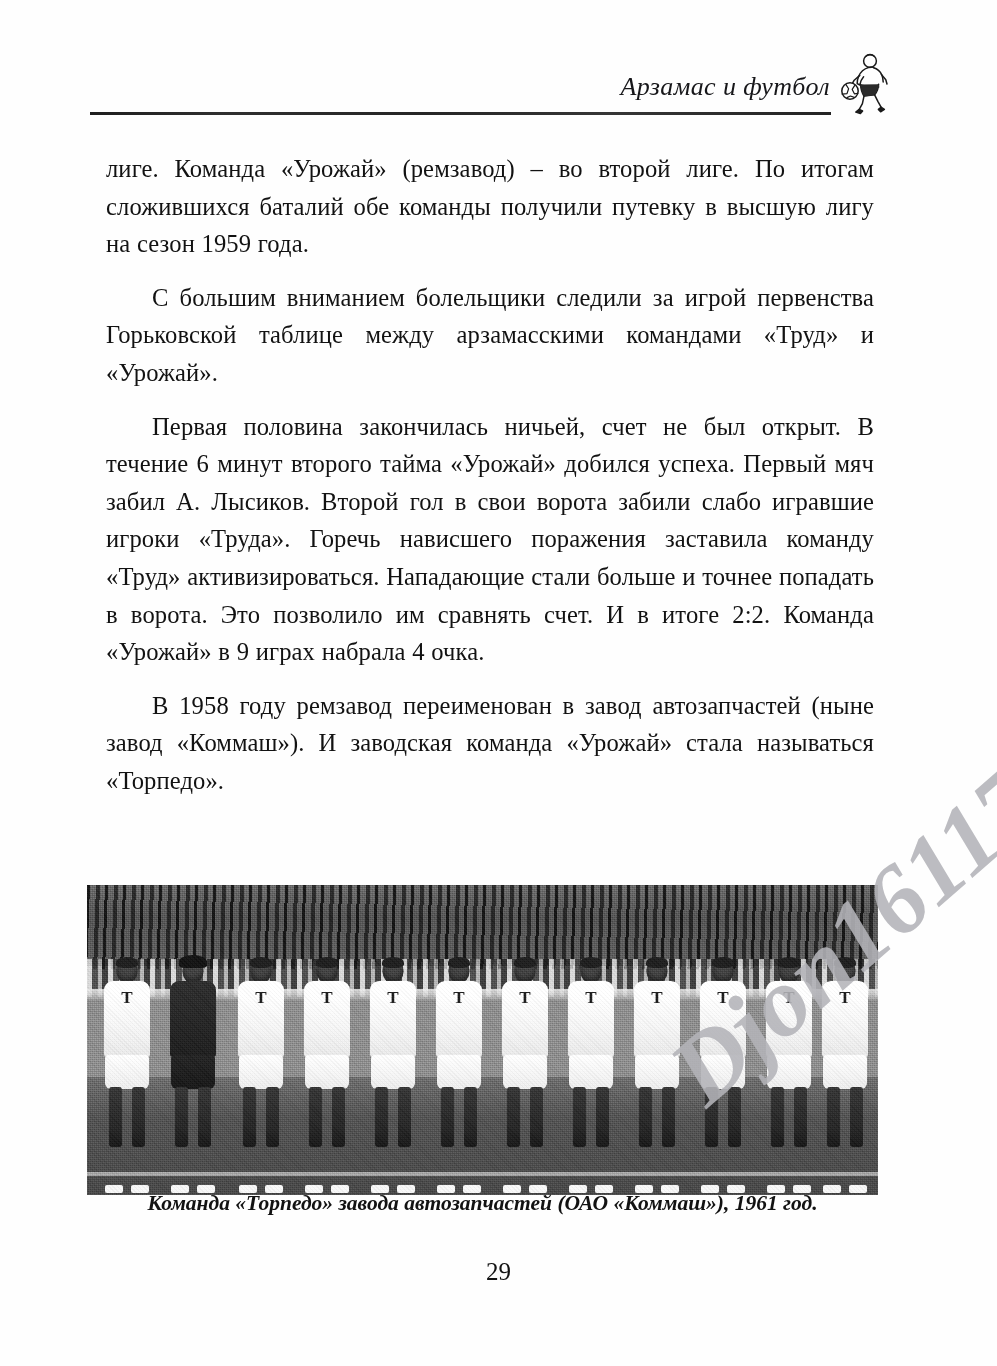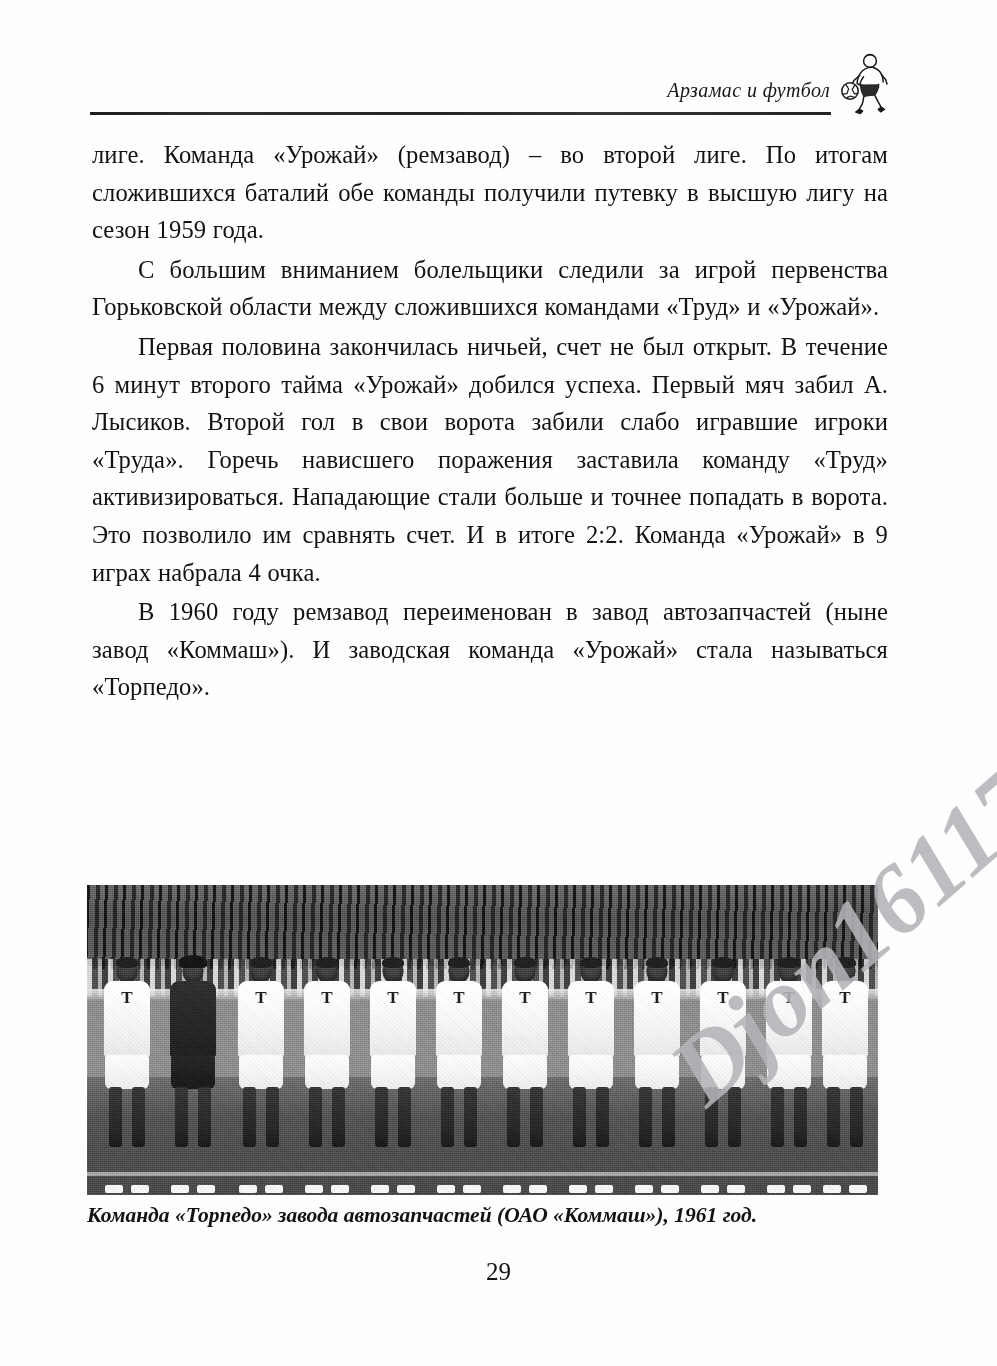--- a/index.html
+++ b/index.html
@@ -23,21 +23,21 @@
     left: 90px;
     top: 56px;
     width: 740px;
     height: 46px;
     display: flex;
     align-items: flex-end;
     justify-content: flex-end;
   }
   .header-title {
     font-style: italic;
-    font-size: 20px;
+    font-size: 26px;
     letter-spacing: 0.4px;
     color: #17171a;
     white-space: nowrap;
   }
   .header-rule {
     position: absolute;
     left: 90px;
     top: 112px;
     width: 741px;
     height: 2.6px;
@@ -57,21 +57,21 @@
     position: absolute;
     left: 90px;
     top: 134px;
     width: 800px;
   }
   .para {
     font-size: 24.6px;
     line-height: 37.6px;
     text-align: justify;
     text-indent: 46px;
-    margin: 2px;
+    margin: 16px;
     color: #121212;
     letter-spacing: .1px;
     word-spacing: .4px;
     -webkit-font-smoothing: none;
   }
   .para.noindent { text-indent: 0; }
   .para + .para { margin-top: 0px; }
 
   
   .photo-figure {
@@ -203,23 +203,23 @@
   .ph-grain2 {
     position: absolute; inset: 0;
     background-image:
       repeating-linear-gradient(45deg, rgba(0,0,0,.07) 0 1px, rgba(255,255,255,.05) 1px 3px);
     opacity: .5;
     pointer-events: none;
   }
   .caption {
     position: absolute;
     left: 0;
-    top: 318px;
+    top: 306px;
     width: 791px;
-    text-align: left;
+    text-align: center;
     font-style: italic;
     font-weight: 700;
     font-size: 21.5px;
     color: #121212;
     white-space: nowrap;
   }
 
   
   .page-number {
     position: absolute;
@@ -288,23 +288,23 @@
         <path d="M28.6 37.6l-2.4 3.8 2.2 4.4 3.4-.4" stroke-width="1.2"></path>
         <path d="M21 49.6l3.4-1.6 3.8 1.4" stroke-width="1.2"></path>
       </g>
     </svg>
   </span>
 
   <div class="header-rule"></div>
 
   <div class="body-text">
     <p class="para noindent">лиге. Команда «Урожай» (ремзавод) – во второй лиге. По итогам сложившихся баталий обе команды получили путевку в высшую лигу на сезон 1959 года.</p>
-    <p class="para">С большим вниманием болельщики следили за игрой первенства Горьковской области между сложившихся командами «Труд» и «Урожай».</p>
+    <p class="para">С большим вниманием болельщики следили за игрой первенства Горьковской таблице между арзамасскими командами «Труд» и «Урожай».</p>
     <p class="para">Первая половина закончилась ничьей, счет не был открыт. В течение 6 минут второго тайма «Урожай» добился успеха. Первый мяч забил А. Лысиков. Второй гол в свои ворота забили слабо игравшие игроки «Труда». Горечь нависшего поражения заставила команду «Труд» активизироваться. Нападающие стали больше и точнее  попадать в ворота. Это позволило им сравнять счет. И в итоге 2:2. Команда «Урожай» в 9 играх набрала 4 очка.</p>
-    <p class="para">В 1960 году ремзавод переименован в завод автозапчастей (ныне завод «Коммаш»). И заводская команда «Урожай» стала называться «Торпедо».</p>
+    <p class="para">В 1958 году ремзавод переименован в завод автозапчастей (ныне завод «Коммаш»). И заводская команда «Урожай» стала называться «Торпедо».</p>
   </div>
 
   <figure class="photo-figure" style="margin:0;">
     <div class="photo">
       <div class="ph-sky"></div>
       <div class="ph-trees"></div>
       <div class="ph-crowd"></div>
       <div class="ph-fence"></div>
       <div class="ph-ground">
         <div class="ph-ground-line"></div>

